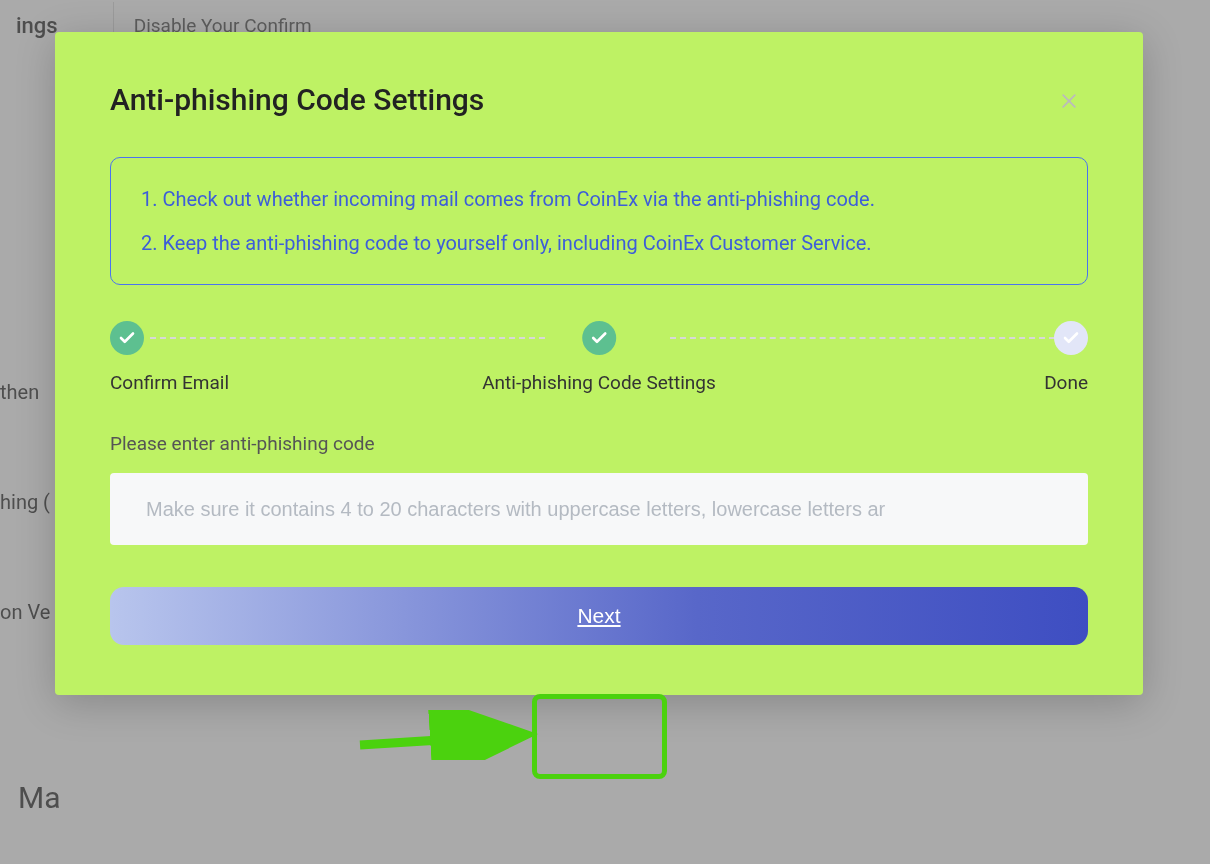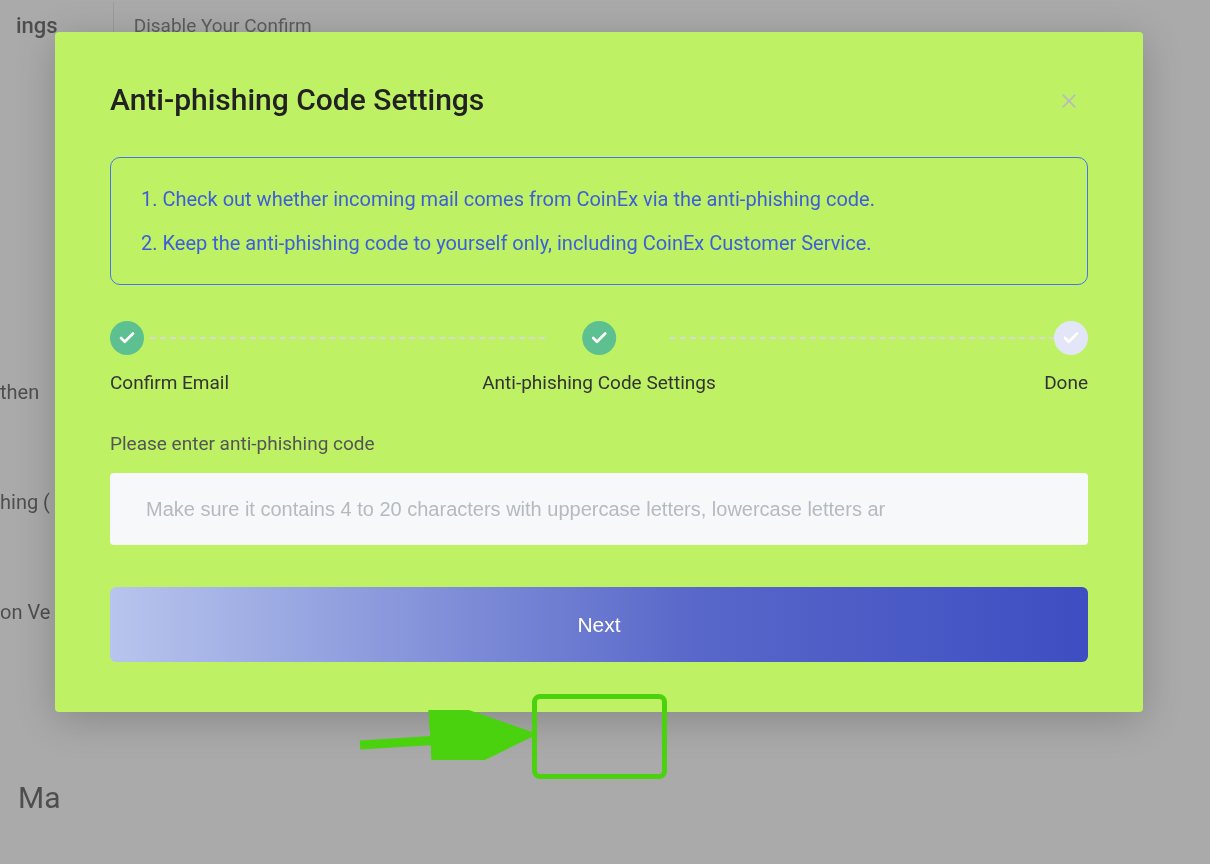--- a/index.html
+++ b/index.html
@@ -171,32 +171,33 @@
       color: #333;
       margin-bottom: 42px;
       outline: none;
     }
     .code-input::placeholder {
       color: #b4bac2;
       font-weight: 500;
     }
     .next-button {
       width: 100%;
-      height: 75px;
+      height: 58px;
       background: linear-gradient(90deg, #b8c5ed 0%, #5867c9 60%, #3e4ec2 100%);
       border: none;
-      border-radius: 6px;
+      border-radius: 14px;
       color: #ffffff;
       font-size: 21px;
       font-weight: 500;
       cursor: pointer;
       display: flex;
       align-items: center;
       justify-content: center;
       position: relative;
+      text-decoration: underline;
     }
     .highlight-box {
       position: absolute;
       border: 5px solid #4bd20e;
       border-radius: 8px;
       pointer-events: none;
       z-index: 10;
     }
     .arrow-annotation {
       position: absolute;

